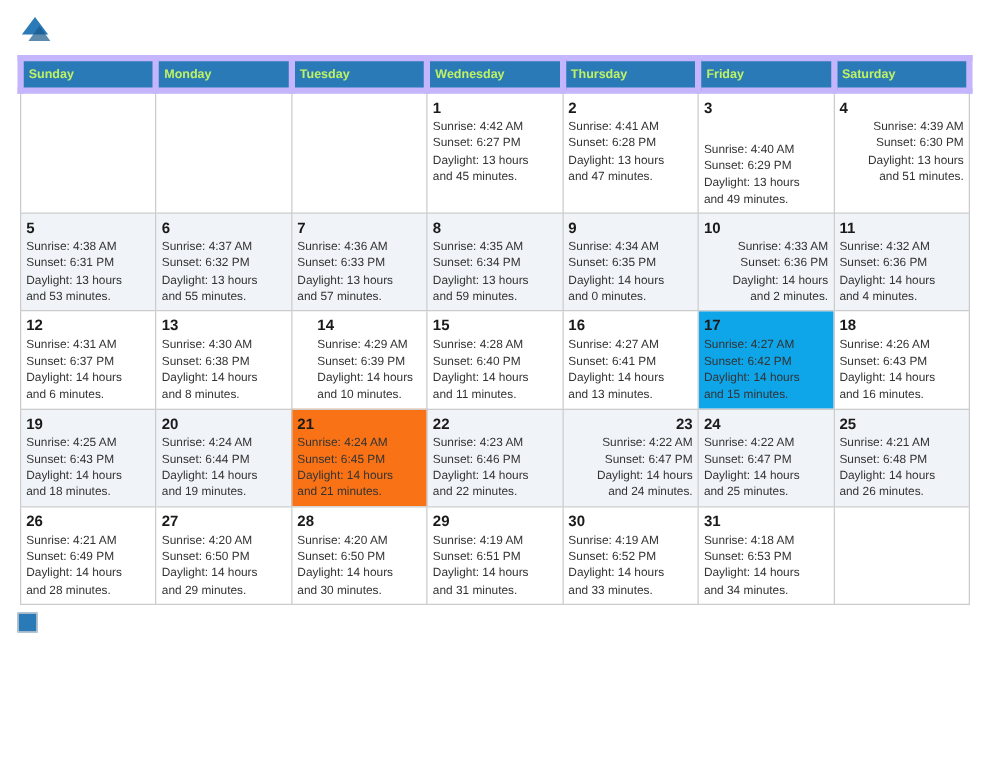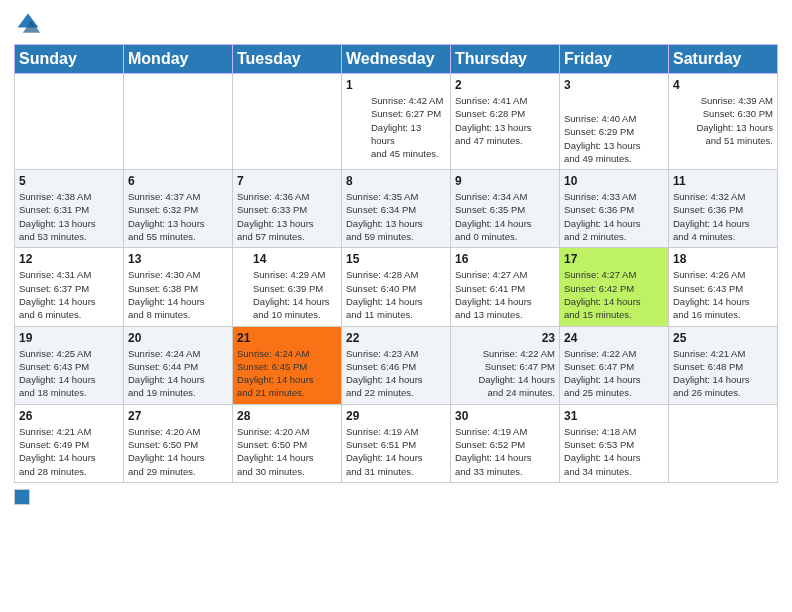--- a/index.html
+++ b/index.html
@@ -54,26 +54,26 @@
       color: #333;
       margin-top: 2px;
     }
     .calendar {
       width: 100%;
       border-collapse: collapse;
       border: 1px solid #ccc;
     }
     .calendar th {
       background: #2a7ab8;
-      color: #ffffff;
-      font-size: 16px;
+      color: #bef264;
+      font-size: 10px;
       font-weight: bold;
       padding: 5px 4px;
       text-align: left;
-      border: 1px solid #c4b5fd;
+      border: 5px solid #c4b5fd;
     }
     .calendar td {
       vertical-align: top;
       border: 1px solid #ccc;
       padding: 4px 4px 4px 4px;
       width: calc(100% / 7);
       min-height: 75px;
       background: #fff;
     }
     .calendar tr:nth-child(even) td {
@@ -148,21 +148,21 @@
           <th>Saturday</th>
         </tr>
     </thead>
     <tbody id="calendar-body">
     <tr>
           <td class="empty-cell"></td>
           <td class="empty-cell"></td>
           <td class="empty-cell"></td>
           <td style="background: rgb(255, 255, 255);">
             <span class="day-num">1</span>
-            <div class="day-info" style="white-space: pre-line; margin-left: 25px;">Sunrise: 4:42 AM
+            <div class="day-info" style="white-space: pre-line;">Sunrise: 4:42 AM
 Sunset: 6:27 PM
 Daylight: 13 hours
 and 45 minutes.</div>
           </td>
           <td style="background: rgb(255, 255, 255);">
             <span class="day-num">2</span>
             <div class="day-info" style="white-space: pre-line;">Sunrise: 4:41 AM
 Sunset: 6:28 PM
 Daylight: 13 hours
 and 47 minutes.</div>
@@ -213,21 +213,21 @@
           </td>
           <td style="background: rgb(240, 244, 248);">
             <span class="day-num">9</span>
             <div class="day-info" style="white-space: pre-line;">Sunrise: 4:34 AM
 Sunset: 6:35 PM
 Daylight: 14 hours
 and 0 minutes.</div>
           </td>
           <td style="background: rgb(240, 244, 248);">
             <span class="day-num">10</span>
-            <div class="day-info" style="white-space: pre-line;">Sunrise: 4:33 AM
+            <div class="day-info" style="white-space: pre-line; text-align: right;">Sunrise: 4:33 AM
 Sunset: 6:36 PM
 Daylight: 14 hours
 and 2 minutes.</div>
           </td>
           <td style="background: rgb(240, 244, 248);">
             <span class="day-num">11</span>
             <div class="day-info" style="white-space: pre-line;">Sunrise: 4:32 AM
 Sunset: 6:36 PM
 Daylight: 14 hours
 and 4 minutes.</div>
@@ -262,21 +262,21 @@
 Daylight: 14 hours
 and 11 minutes.</div>
           </td>
           <td style="background: rgb(255, 255, 255);">
             <span class="day-num">16</span>
             <div class="day-info" style="white-space: pre-line;">Sunrise: 4:27 AM
 Sunset: 6:41 PM
 Daylight: 14 hours
 and 13 minutes.</div>
           </td>
-          <td style="background: #bef264;">
+          <td style="background: #0ea5e9;">
             <span class="day-num">17</span>
             <div class="day-info" style="white-space: pre-line;">Sunrise: 4:27 AM
 Sunset: 6:42 PM
 Daylight: 14 hours
 and 15 minutes.</div>
           </td>
           <td style="background: rgb(255, 255, 255);">
             <span class="day-num">18</span>
             <div class="day-info" style="white-space: pre-line;">Sunrise: 4:26 AM
 Sunset: 6:43 PM

